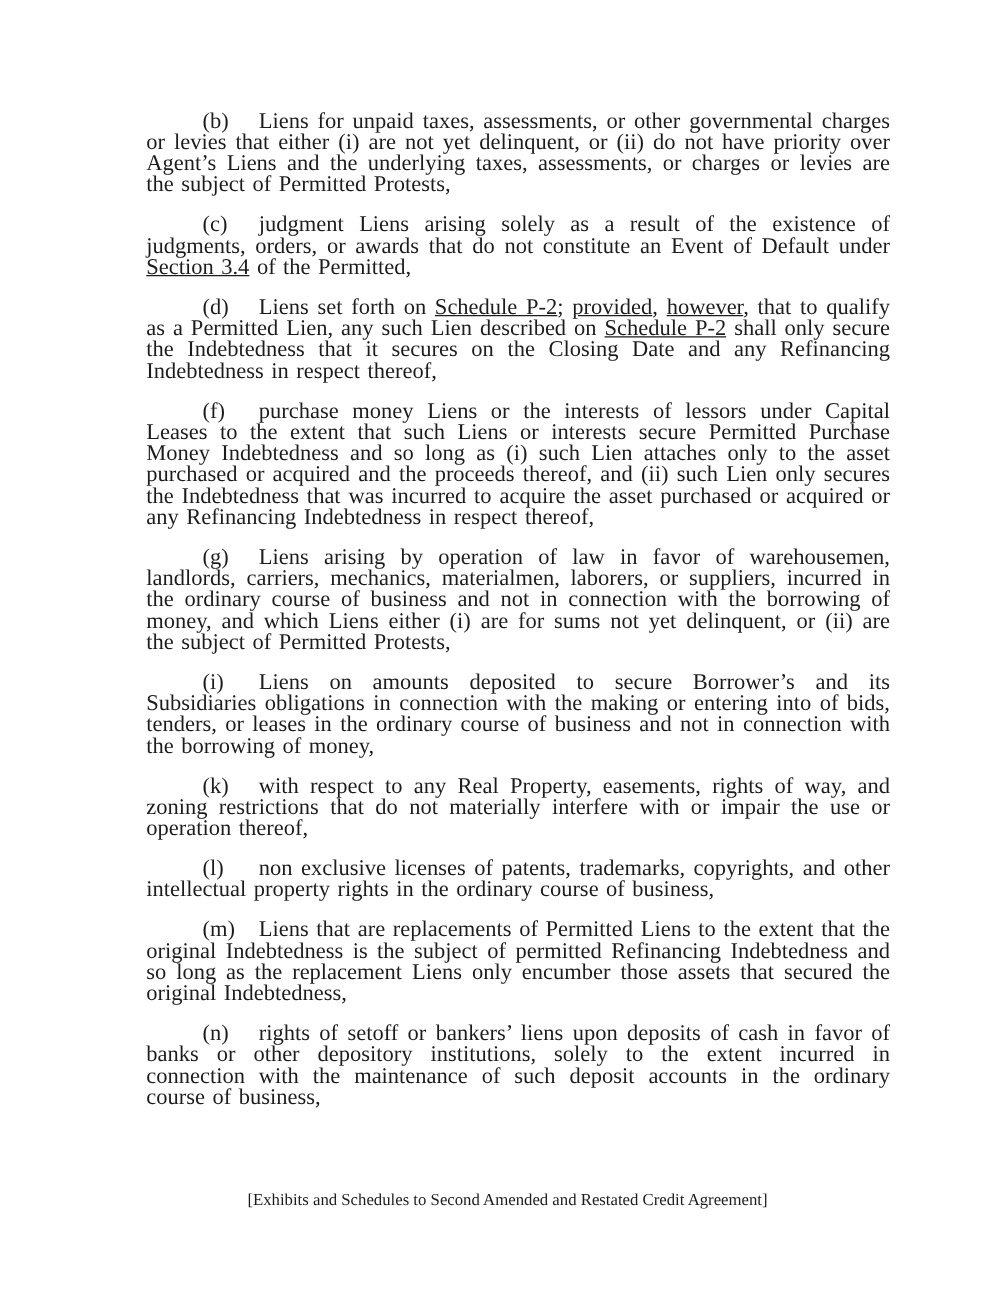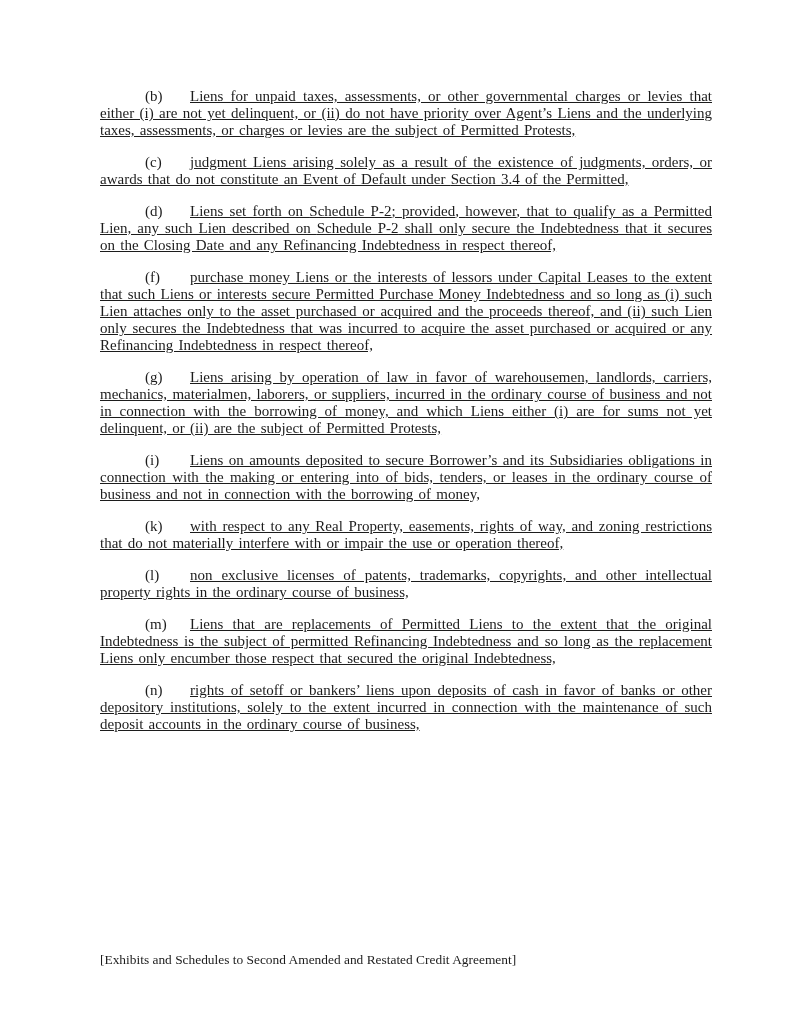--- a/index.html
+++ b/index.html
@@ -16,58 +16,57 @@
     color: #1c1c1c;
     overflow: hidden;
   }
   .doc-body {
     position: absolute;
     top: 88px;
     left: 100px;
     width: 612px;
   }
   .para {
-    font-size: 15px;
+    font-size: 18px;
     line-height: 17px;
     text-align: justify;
-    margin: 0 0 15px 0;
+    margin: 0 0 15px 17px;
     text-indent: 45px;
     word-spacing: 1.5px;
-    text-decoration: underline;
   }
   .para .label {
     display: inline-block;
     width: 45px;
     text-indent: 0;
   }
   .u {
     text-decoration: underline;
   }
   .footer {
     position: absolute;
     top: 951px;
     left: 100px;
     width: 612px;
-    text-align: left;
+    text-align: center;
     font-size: 13.4px;
     line-height: 17px;
   }
 </style>
 </head>
 <body>
 
 <div class="page" style="background: rgb(255, 255, 255); color: rgb(28, 28, 28);">
   <div class="doc-body">
       <div class="para"><span class="label">(b)</span><span>Liens for unpaid taxes, assessments, or other governmental charges or levies that either (i) are not yet delinquent, or (ii) do not have priority over Agent’s Liens and the underlying taxes, assessments, or charges or levies are the subject of Permitted Protests,</span></div>
       <div class="para"><span class="label">(c)</span><span>judgment Liens arising solely as a result of the existence of judgments, orders, or awards that do not constitute an Event of Default under </span><span class="u">Section 3.4</span><span> of the Permitted,</span></div>
       <div class="para"><span class="label">(d)</span><span>Liens set forth on </span><span class="u">Schedule P-2</span><span>; </span><span class="u">provided</span><span>, </span><span class="u">however</span><span>, that to qualify as a Permitted Lien, any such Lien described on </span><span class="u">Schedule P-2</span><span> shall only secure the Indebtedness that it secures on the Closing Date and any Refinancing Indebtedness in respect thereof,</span></div>
       <div class="para"><span class="label">(f)</span><span>purchase money Liens or the interests of lessors under Capital Leases to the extent that such Liens or interests secure Permitted Purchase Money Indebtedness and so long as (i) such Lien attaches only to the asset purchased or acquired and the proceeds thereof, and (ii) such Lien only secures the Indebtedness that was incurred to acquire the asset purchased or acquired or any Refinancing Indebtedness in respect thereof,</span></div>
       <div class="para"><span class="label">(g)</span><span>Liens arising by operation of law in favor of warehousemen, landlords, carriers, mechanics, materialmen, laborers, or suppliers, incurred in the ordinary course of business and not in connection with the borrowing of money, and which Liens either (i) are for sums not yet delinquent, or (ii) are the subject of Permitted Protests,</span></div>
       <div class="para"><span class="label">(i)</span><span>Liens on amounts deposited to secure Borrower’s and its Subsidiaries obligations in connection with the making or entering into of bids, tenders, or leases in the ordinary course of business and not in connection with the borrowing of money,</span></div>
       <div class="para"><span class="label">(k)</span><span>with respect to any Real Property, easements, rights of way, and zoning restrictions that do not materially interfere with or impair the use or operation thereof,</span></div>
       <div class="para"><span class="label">(l)</span><span>non exclusive licenses of patents, trademarks, copyrights, and other intellectual property rights in the ordinary course of business,</span></div>
-      <div class="para"><span class="label">(m)</span><span>Liens that are replacements of Permitted Liens to the extent that the original Indebtedness is the subject of permitted Refinancing Indebtedness and so long as the replacement Liens only encumber those respect that secured the original Indebtedness,</span></div>
+      <div class="para"><span class="label">(m)</span><span>Liens that are replacements of Permitted Liens to the extent that the original Indebtedness is the subject of permitted Refinancing Indebtedness and so long as the replacement Liens only encumber those assets that secured the original Indebtedness,</span></div>
       <div class="para"><span class="label">(n)</span><span>rights of setoff or bankers’ liens upon deposits of cash in favor of banks or other depository institutions, solely to the extent incurred in connection with the maintenance of such deposit accounts in the ordinary course of business,</span></div>
     </div>
   <div class="footer">
     <div>[Exhibits and Schedules to Second Amended and Restated Credit Agreement]</div>
   </div>
 </div>
 
 </body></html>

